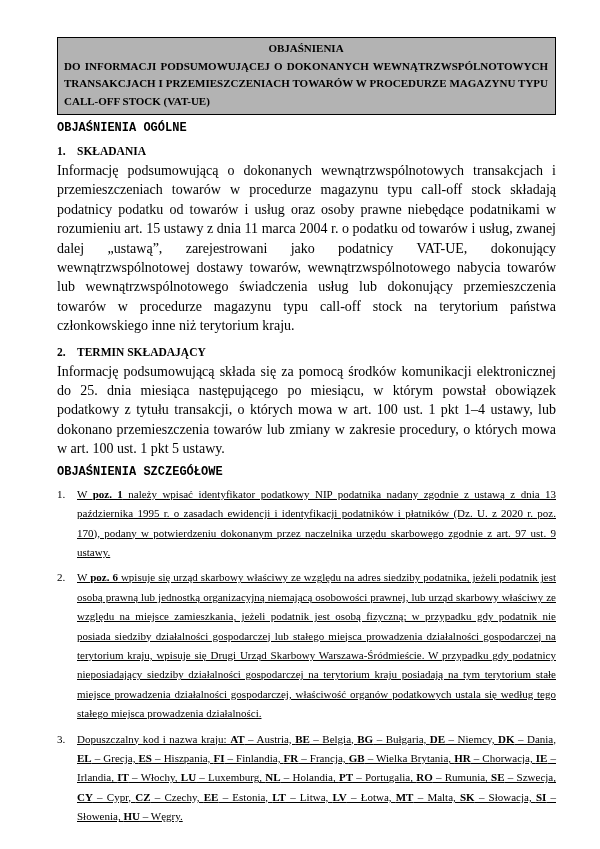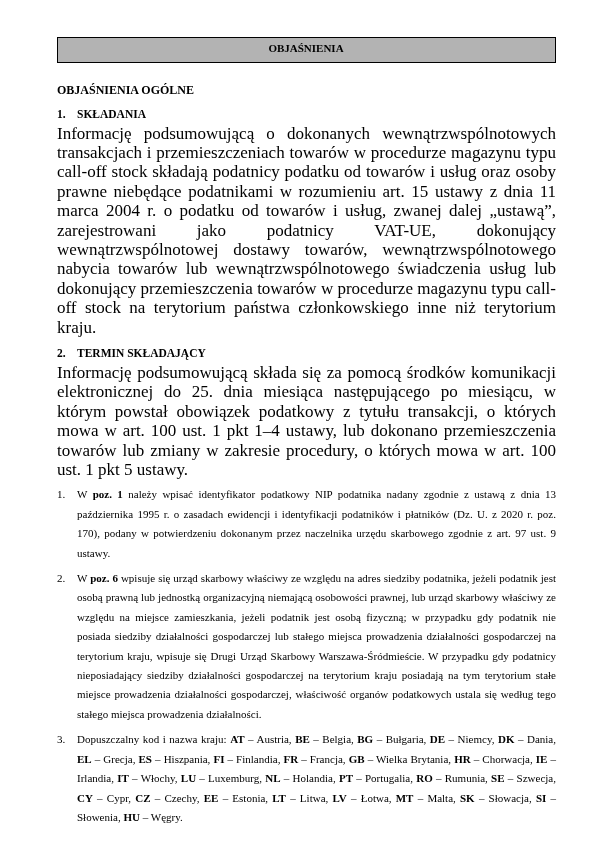--- a/index.html
+++ b/index.html
@@ -30,82 +30,86 @@
     font-size: 11px;
     line-height: 17.5px;
   }
   .hb-title   { text-align: center; }
   .hb-subtitle{ text-align: justify; }
 
   
   .sec-title {
     font-weight: bold;
     font-size: 12px;
-    margin: 20px 0 0 0;
+    margin: 6px 0 0 0;
+    font-family: Liberation Mono, monospace;
   }
   .sub-heading {
     font-weight: bold;
     font-size: 11.5px;
     margin: 10px 0 0 0;
     display: flex;
   }
   .sub-heading .num {
     width: 20px;
     flex: 0 0 20px;
   }
 
   
   .para {
-    font-size: 17px;
+    font-size: 14px;
     line-height: 19.4px;
     text-align: justify;
     margin: 4px 0 0 0;
   }
 
   
   .dlist { margin-top: 6px; }
   .d-item {
     display: flex;
     margin: 0 0 6px 0;
     font-size: 11px;
     line-height: 19.4px;
   }
   .d-item .num {
     width: 20px;
     flex: 0 0 20px;
   }
   .d-item .d-body {
     flex: 1;
     text-align: justify;
+    text-decoration: underline;
   }
   .d-item .d-body b { font-weight: bold; }
 </style>
 </head>
 <body>
 
 <div class="page">
 
   <div class="header-box">
     <div class="hb-title">OBJAŚNIENIA</div>
+    <div class="hb-subtitle">DO INFORMACJI PODSUMOWUJĄCEJ O DOKONANYCH WEWNĄTRZWSPÓLNOTOWYCH TRANSAKCJACH I PRZEMIESZCZENIACH TOWARÓW W PROCEDURZE MAGAZYNU TYPU CALL-OFF STOCK (VAT-UE)</div>
   </div>
 
   <div class="sec-title">OBJAŚNIENIA OGÓLNE</div>
 
   <div class="sub-heading">
     <span class="num">1.</span>
     <span>SKŁADANIA</span>
   </div>
   <p class="para">Informację podsumowującą o dokonanych wewnątrzwspólnotowych transakcjach i przemieszczeniach towarów w procedurze magazynu typu call-off stock składają podatnicy podatku od towarów i usług oraz osoby prawne niebędące podatnikami w rozumieniu art. 15 ustawy z dnia 11 marca 2004 r. o podatku od towarów i usług, zwanej dalej „ustawą”, zarejestrowani jako podatnicy VAT-UE, dokonujący wewnątrzwspólnotowej dostawy towarów, wewnątrzwspólnotowego nabycia towarów lub wewnątrzwspólnotowego świadczenia usług lub dokonujący przemieszczenia towarów w procedurze magazynu typu call-off stock na terytorium państwa członkowskiego inne niż terytorium kraju.</p>
 
   <div class="sub-heading">
     <span class="num">2.</span>
     <span>TERMIN SKŁADAJĄCY</span>
   </div>
   <p class="para">Informację podsumowującą składa się za pomocą środków komunikacji elektronicznej do 25. dnia miesiąca następującego po miesiącu, w którym powstał obowiązek podatkowy z tytułu transakcji, o których mowa w art. 100 ust. 1 pkt 1–4 ustawy, lub dokonano przemieszczenia towarów lub zmiany w zakresie procedury, o których mowa w art. 100 ust. 1 pkt 5 ustawy.</p>
 
+  <div class="sec-title">OBJAŚNIENIA SZCZEGÓŁOWE</div>
 
   <div class="dlist">
 
     <div class="d-item">
       <span class="num">1.</span>
       <span class="d-body"><span>W </span><b>poz. 1</b><span> należy wpisać identyfikator podatkowy NIP podatnika nadany zgodnie z ustawą z dnia 13 października 1995 r. o zasadach ewidencji i identyfikacji podatników i płatników (Dz. U. z 2020 r. poz. 170), podany w potwierdzeniu dokonanym przez naczelnika urzędu skarbowego zgodnie z art. 97 ust. 9 ustawy.</span></span>
     </div>
 
     <div class="d-item">
       <span class="num">2.</span>

